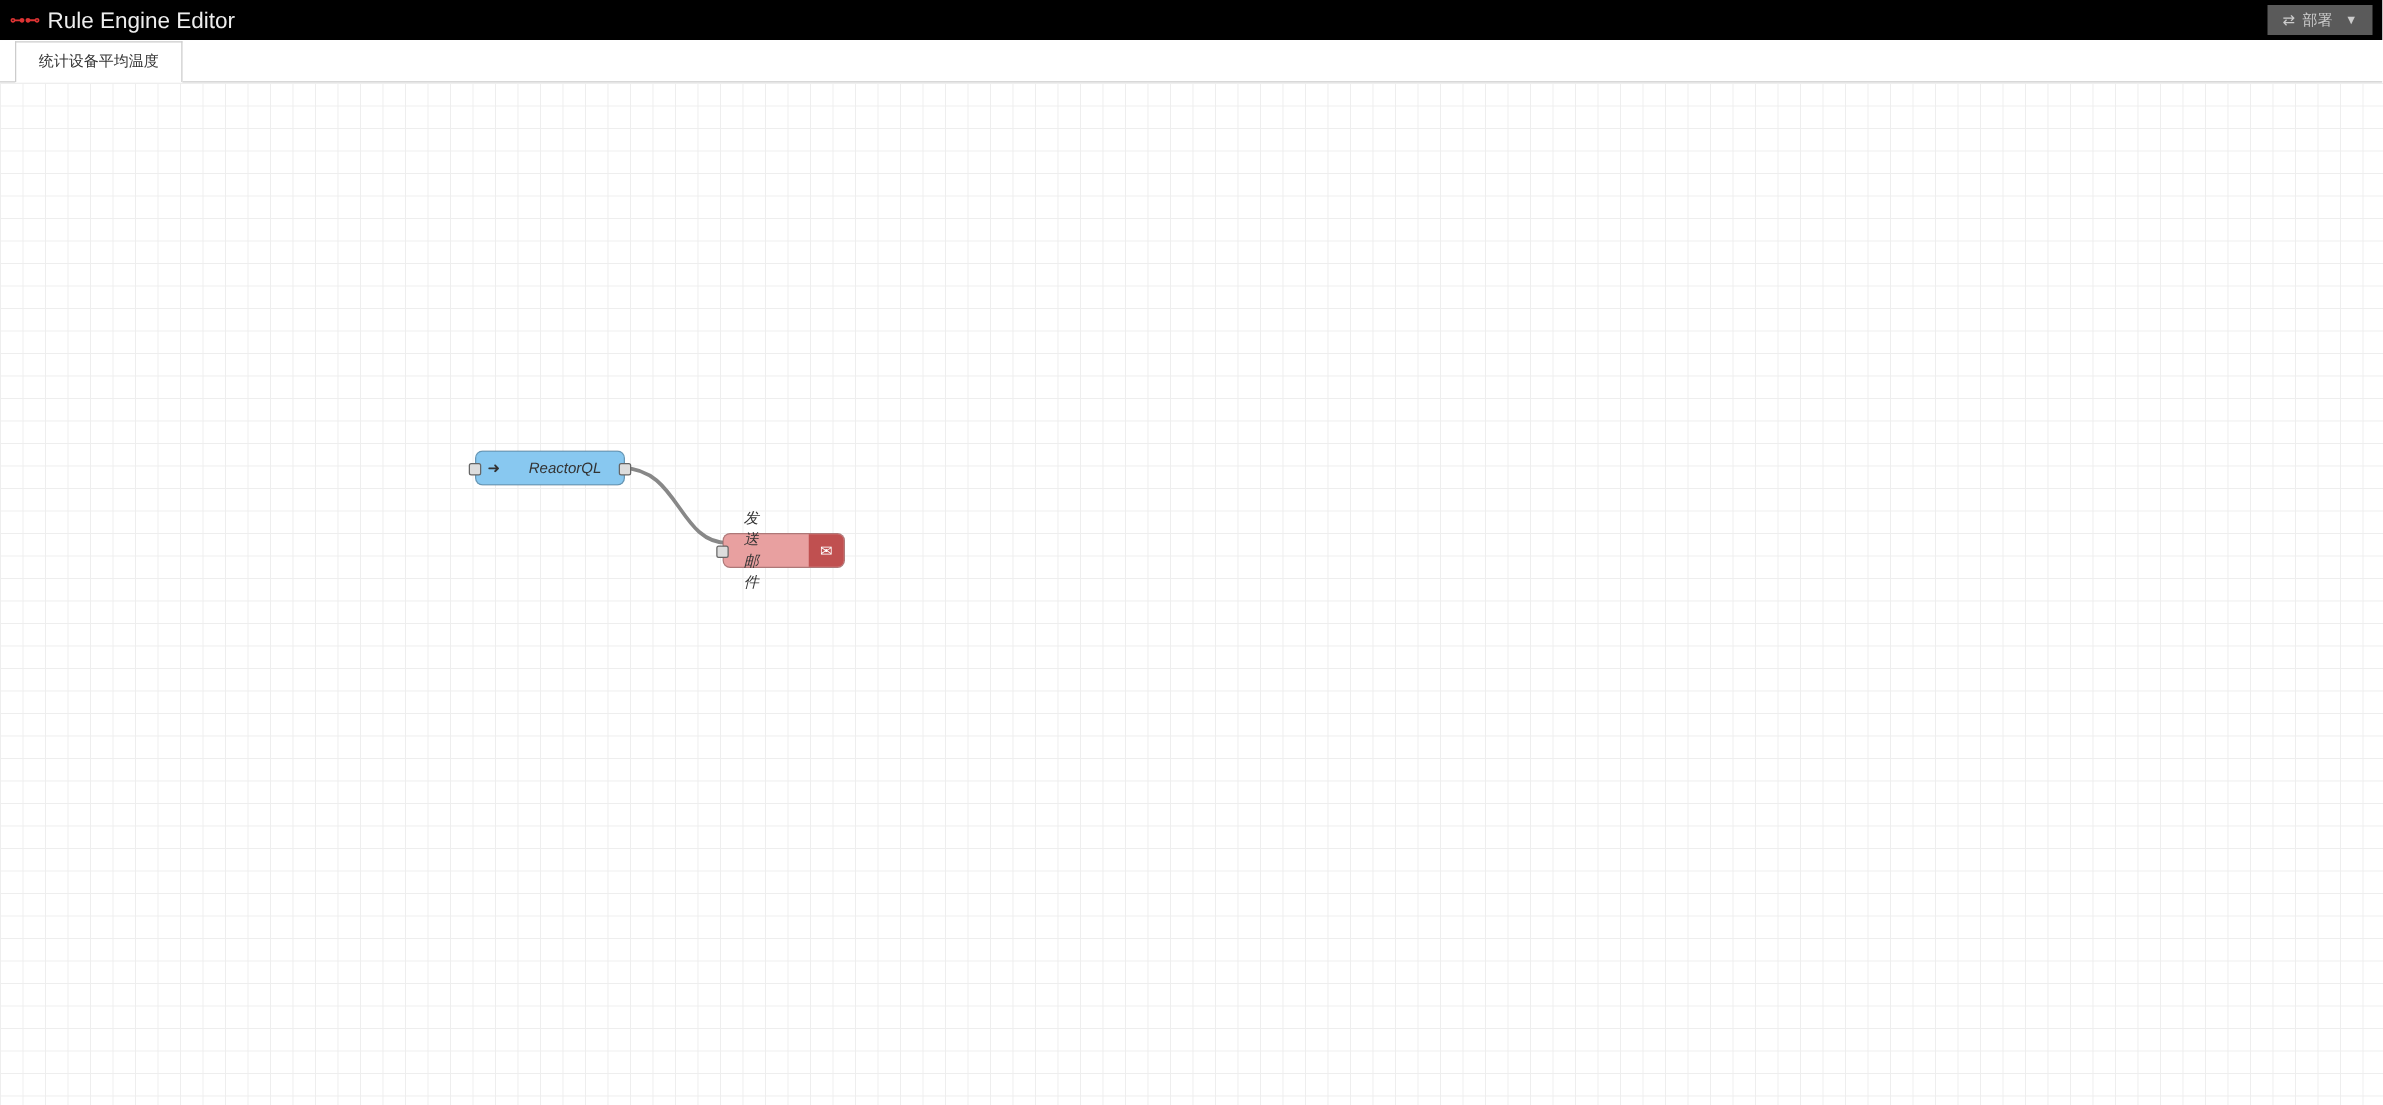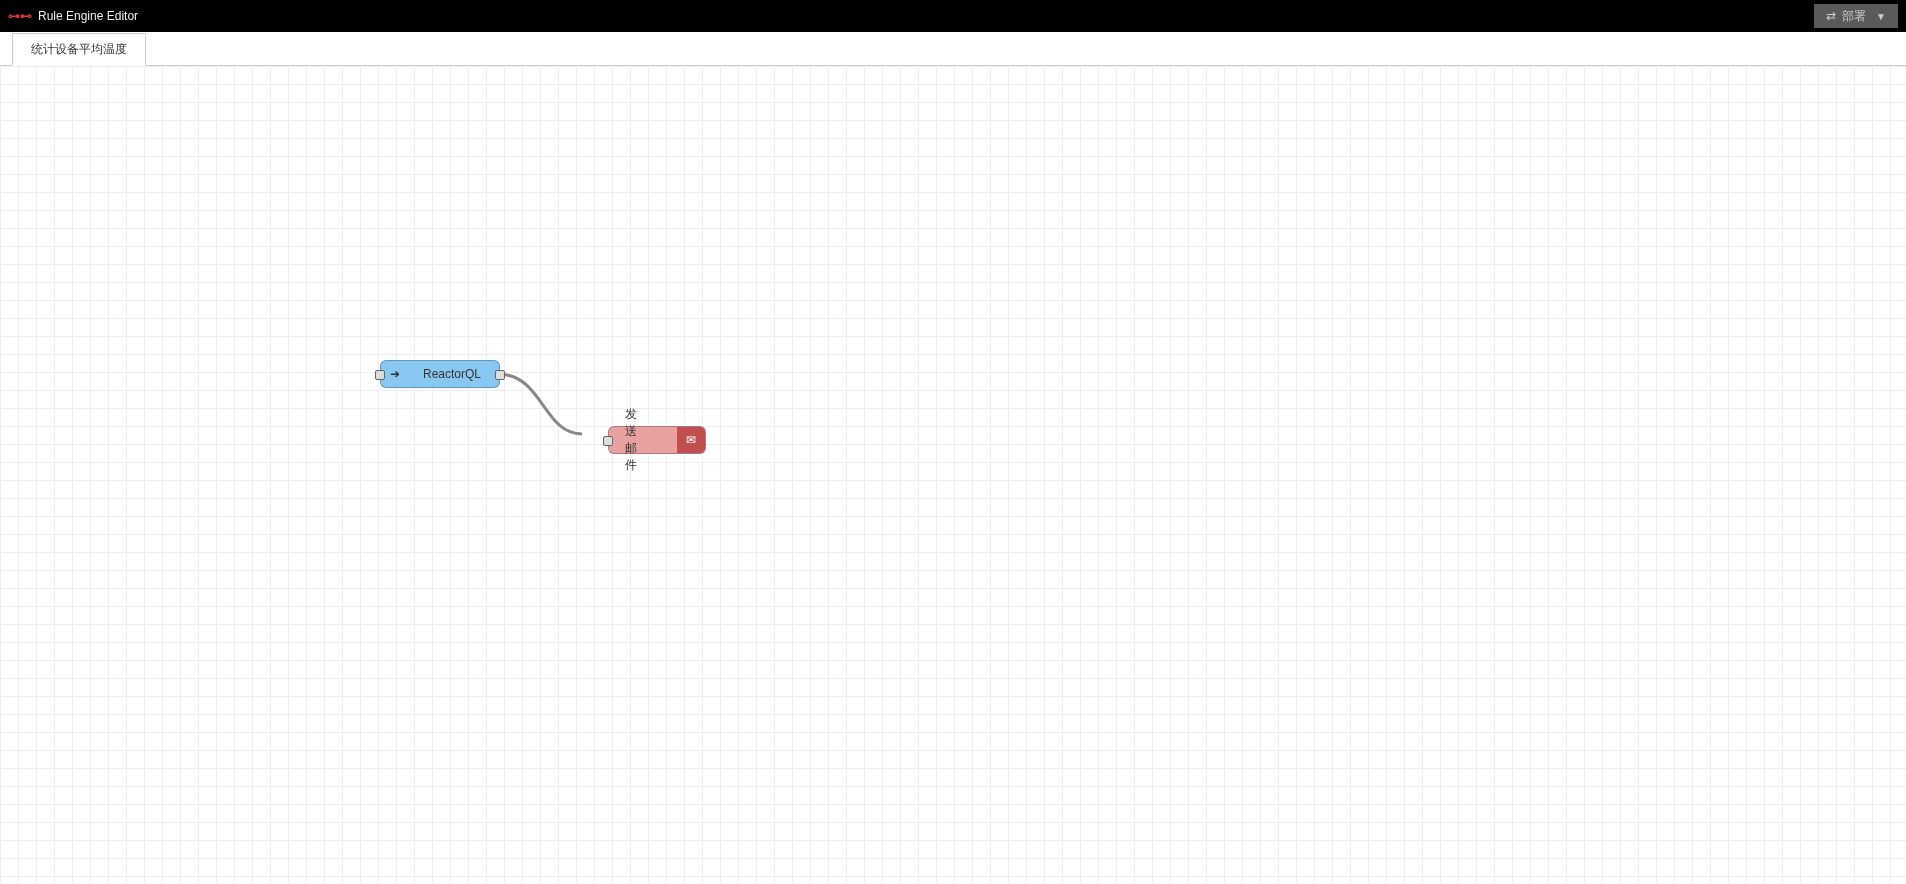--- a/index.html
+++ b/index.html
@@ -1,21 +1,21 @@
 <!DOCTYPE html>
 <html><head>
 <meta charset="utf-8">
 <style>
 * { box-sizing: border-box; margin: 0; padding: 0; }
 body { font-family: Arial, "Microsoft YaHei", sans-serif; font-size: 12px; color: #333; overflow: hidden; height: 100vh; }
 
 .header { background: #000; color: #eee; height: 32px; display: flex; align-items: center; padding: 0 8px; }
 .logo { display: flex; align-items: center; gap: 6px; }
 .logo-icon { color: #d33; font-weight: bold; }
-.logo-text { font-size: 12px; }
+.logo-text { font-size: 18px; }
 .header-spacer { flex: 1; }
 .deploy-btn { background: #5a5a5a; color: #ccc; padding: 4px 12px; display: flex; align-items: center; gap: 6px; height: 24px; cursor: pointer; }
 .deploy-arrow { margin-left: 4px; font-size: 10px; }
 
 .main { display: flex; height: calc(100vh - 32px); flex-direction: column; }
 
 .palette { width: 151px; border-right: 1px solid #ccc; background: #fff; overflow-y: auto; position: relative; }
 .palette-inner { padding-bottom: 40px; }
 .search-box { padding: 6px; border-bottom: 1px solid #ddd; height: 34px; display: flex; align-items: center; }
 .search-box input { width: 100%; border: none; outline: none; font-size: 12px; }
@@ -31,21 +31,21 @@
 .canvas {
   width: 5000px; height: 3000px;
   background-image:
     linear-gradient(#eee 1px, transparent 1px),
     linear-gradient(90deg, #eee 1px, transparent 1px);
   background-size: 18px 18px;
   position: relative;
 }
 .flow-node { position: absolute; height: 28px; border-radius: 6px; display: flex; align-items: center; border: 1px solid rgba(0,0,0,.25); }
 .flow-node .fn-icon { width: 28px; height: 26px; display: flex; align-items: center; justify-content: center; }
-.flow-node .fn-label { padding: 0 14px; font-size: 12px; }
+.flow-node .fn-label { padding: 0 14px; font-style: italic; font-size: 12px; }
 .flow-node .fn-ricon { width: 28px; display: flex; align-items: center; justify-content: center; }
 .fn-port { width: 10px; height: 10px; background: #ddd; border: 1px solid #666; position: absolute; border-radius: 2px; }
 .wire { position: absolute; pointer-events: none; }
 .ws-hscroll { position: absolute; left: 0; right: 12px; bottom: 24px; height: 12px; background: #f3f3f3; }
 .ws-hthumb { height: 100%; width: 220px; background: #d0d0d0; }
 .ws-footer { height: 24px; border-top: 1px solid #ccc; display: flex; align-items: center; padding: 0 6px; gap: 6px; justify-content: flex-end; background: #fafafa; }
 .palette-footer { position: absolute; bottom: 0; left: 0; right: 0; height: 22px; border-top: 1px solid #ccc; background: #fafafa; display: flex; align-items: center; justify-content: flex-end; padding: 0 4px; }
 .pal-tog { width: 18px; height: 16px; border: 1px solid #ccc; display: flex; align-items: center; justify-content: center; cursor: pointer; }
 .sb-drop { position: absolute; right: 0; top: 32px; width: 14px; height: 34px; display: flex; align-items: center; justify-content: center; color: #888; cursor: pointer; }
 </style>
@@ -98,21 +98,21 @@
           <path d="M0,8 C45,8 45,68 84,68" stroke="#888" stroke-width="3" fill="none"></path>
         </svg>
 
         <div class="flow-node c-blu" style="left:380px; top:294px; width:120px;">
           <div class="fn-port" style="left:-6px; top:9px;"></div>
           <div class="fn-icon">➜</div>
           <div class="fn-label">ReactorQL</div>
           <div class="fn-port" style="right:-6px; top:9px;"></div>
         </div>
 
-        <div class="flow-node c-red" style="left:608px; top:360px; width:98px;gap:24px;">
+        <div class="flow-node c-red" style="left:578px; top:360px; width:98px;gap:24px;">
           <div class="fn-port" style="left:-6px; top:9px;"></div>
           <div class="fn-label" style="flex:1; text-align:center;">发送邮件</div>
           <div class="fn-ricon" style="background:#c05050; color:#fff; height:26px; border-radius:0 5px 5px 0;">✉</div>
         </div>
       </div>
     </div>
 
     <div class="ws-hscroll">
         <div class="ws-hthumb"></div>
       </div>

